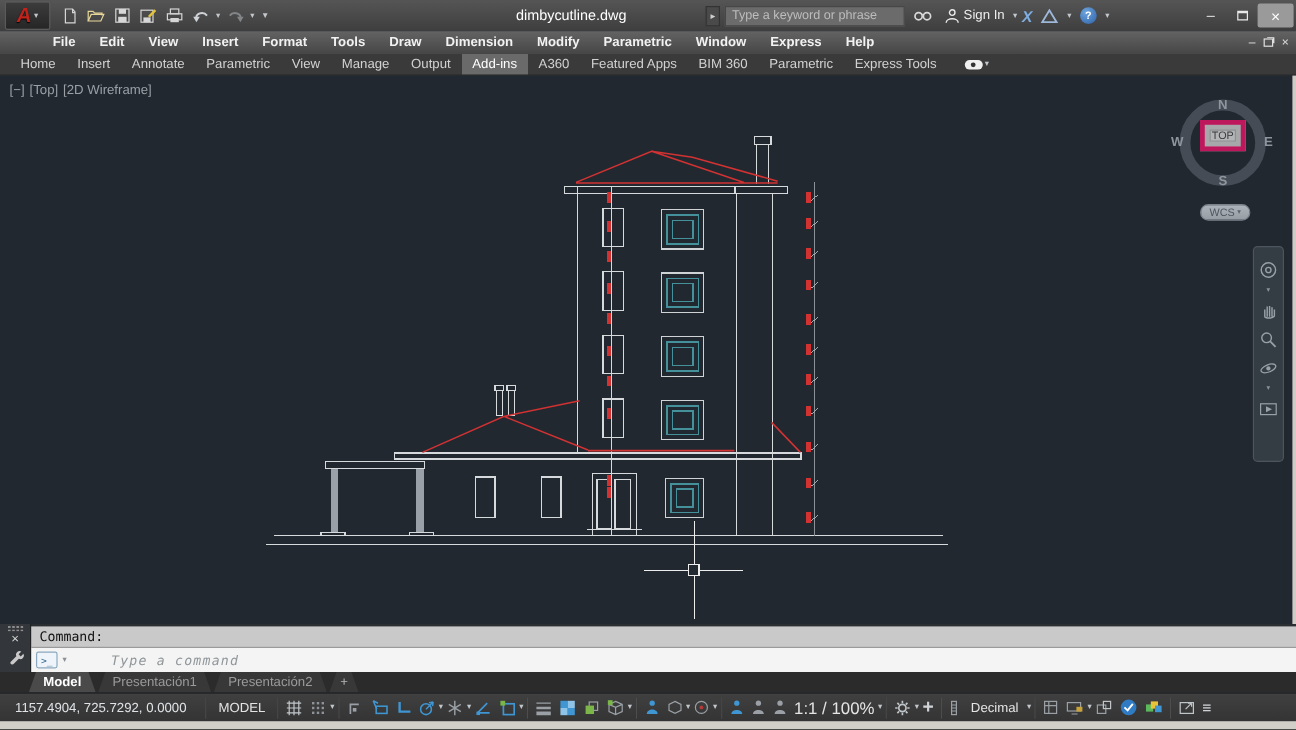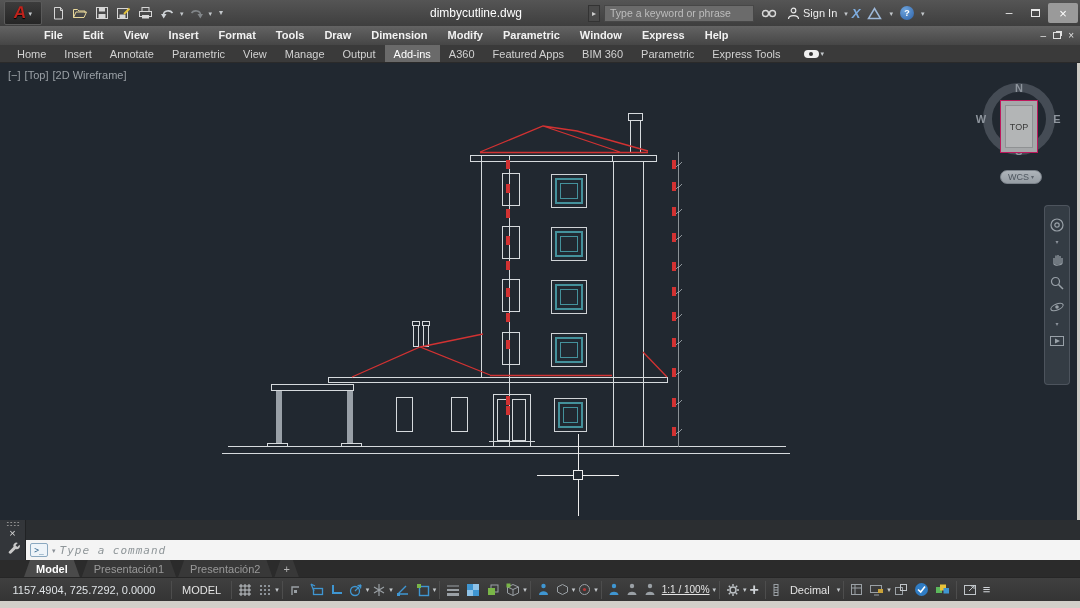--- a/index.html
+++ b/index.html
@@ -55,22 +55,22 @@
   
   .canvas { position:absolute; left:0; top:63px; width:1080px; height:457px; background:#212830;padding-left:23px; }
   .vplabel { position:absolute; left:8px; top:6px; font-size:11px; color:#9aa0a6; }
   .vplabel span { margin-right:1px; }
   .drawing { position:absolute; left:0; top:0; }
 
   
   .viewcube { position:absolute; left:969px; top:12px; width:100px; height:92px; }
   .vc-ring { position:absolute; left:14px; top:8px; width:72px; height:72px; border:9px solid #454c55; border-radius:50%; }
   .vc-letter { position:absolute; color:#8e959d; font-weight:bold; font-size:11px; transform:translate(-50%,-50%); }
-  .vc-face { position:absolute; left:31px; top:25px; width:38px; height:53px; background:#b3b5b6;
-    border:1px solid #be185d; box-shadow:inset 0 0 0 4px #a6a8aa, inset 0 0 0 5px #8f9193;
+  .vc-face { position:absolute; left:31px; top:25px; width:38px; height:26px; background:#b3b5b6;
+    border:4px solid #be185d; box-shadow:inset 0 0 0 4px #a6a8aa, inset 0 0 0 5px #8f9193;
     display:flex; align-items:center; justify-content:center; font-size:9px; color:#3a3a3a; }
   .wcspill { position:absolute; left:1000px; top:107px; width:42px; height:14px; background:linear-gradient(#aeb4ba,#969da4);
     border-radius:7px; border:1px solid #7b828a; display:flex; align-items:center; justify-content:center; gap:2px;
     font-size:9px; color:#4e565f; font-weight:normal; }
   .wcspill .chev { color:#5d656e; font-size:6px; }
 
   
   .navbar { position:absolute; left:1044px; top:142px; width:26px; height:180px;
     background:rgba(125,133,141,0.22); border:1px solid rgba(150,158,166,0.25); border-radius:4px;
     display:flex; flex-direction:column; align-items:center; padding-top:10px; gap:6px; }
@@ -85,39 +85,39 @@
     background-image:radial-gradient(#909090 1px, transparent 1.2px); background-size:3.5px 3px; }
   .cmdx { color:#d8d8d8; font-size:11px; line-height:14px; }
   .cmdrow1 { position:absolute; left:26px; top:2px; right:0; height:18px; background:#c9c9c9;
     border-bottom:1px solid #9a9a9a; display:flex; align-items:center; padding-left:7px;
     font-family:"DejaVu Sans Mono", monospace; font-size:11px; color:#111; }
   .cmdrow2 { position:absolute; left:26px; top:20px; right:0; height:20px; background:#f4f4f4;
     display:flex; align-items:center; gap:4px; padding-left:4px; }
   .promptbadge { width:18px; height:14px; border:1px solid #8aa8c0; border-radius:2px; background:#eef4f9;
     color:#35688f; font-size:8px; display:flex; align-items:center; justify-content:center; font-family:"DejaVu Sans Mono",monospace; }
   .cmdrow2 .chev { color:#8a9096; }
-  .cmdinput { font-family:"DejaVu Sans Mono", monospace; font-style:italic; font-size:11px; color:#8f9699; letter-spacing:1px; }
+  .cmdinput { font-family:"DejaVu Sans Mono", monospace; font-style:italic; font-size:11px; color:#8f9699; letter-spacing:1px;margin-left:33px; }
 
   
   .layoutbar { position:absolute; left:0; top:560px; width:1080px; height:17px; background:#2b2b2b;
     display:flex; align-items:flex-end; padding-left:24px; }
   .ltab { height:17px; display:flex; align-items:center; justify-content:center; font-size:11px; color:#9a9a9a;
     background:#383838; padding:0 12px; clip-path:polygon(6px 0, calc(100% - 6px) 0, 100% 100%, 0 100%); margin-right:2px; }
   .ltab.active { background:#4a4a4a; color:#fff; font-weight:bold; }
   .ltab.plus { padding:0 9px; color:#b5b5b5; }
 
   
   .statusbar { position:absolute; left:0; top:577px; width:1080px; height:24px;
     background:linear-gradient(#404040,#343434); border-top:1px solid #262626;
     display:flex; align-items:center; }
   .coords { width:168px; text-align:center; color:#dfe3e6; font-size:11px; }
   .sbsep { width:1px; height:18px; background:#2a2a2a; border-right:1px solid #4d4d4d; margin:0 3px; }
   .sbbtn { height:22px; display:flex; align-items:center; justify-content:center; padding:0 3px; }
   .sbbtn.txt { color:#e4e4e4; font-size:11px; padding:0 7px; }
-  .sbscale { color:#e4e4e4; font-size:10px;text-decoration:underline; }
+  .sbscale { color:#e4e4e4; font-size:14px; }
   .bigplus { color:#cfd3d7; font-size:16px; font-weight:bold; }
   .hamb { color:#cfd3d7; font-size:13px; letter-spacing:1px; }
 
   .bottomstrip { position:absolute; left:0; top:601px; width:1080px; height:7px; background:#d2cfc9; }
   .rightstrip { position:absolute; left:1077px; top:63px; width:3px; height:457px; background:#cfccc6; }
 </style>
 </head>
 <body>
 
 <div class="app">
@@ -401,20 +401,21 @@
   </div>
 
   <div class="cmdpanel">
     <div class="cmdside">
       <span class="grip"></span>
       <span class="cmdx">×</span>
       <span><svg width="14" height="14" viewBox="0 0 14 14">
             <path d="M11.8 3 a3 3 0 0 0 -4.2 3.8 L3 11.4 a1.5 1.5 0 0 0 2.1 2.1 L9.7 9 a3 3 0 0 0 3.8 -4.2 L11.3 7 9.5 5.2 z" fill="#c9c9c9"></path>
           </svg></span>
     </div>
+    <div class="cmdrow1">Command:</div>
     <div class="cmdrow2">
       <span class="promptbadge">&gt;_</span>
       <span class="chev">▾</span>
       <span class="cmdinput">Type a command</span>
     </div>
   </div>
 
   <div class="layoutbar">
     <span class="ltab active">Model</span>
     <span class="ltab">Presentación1</span>

